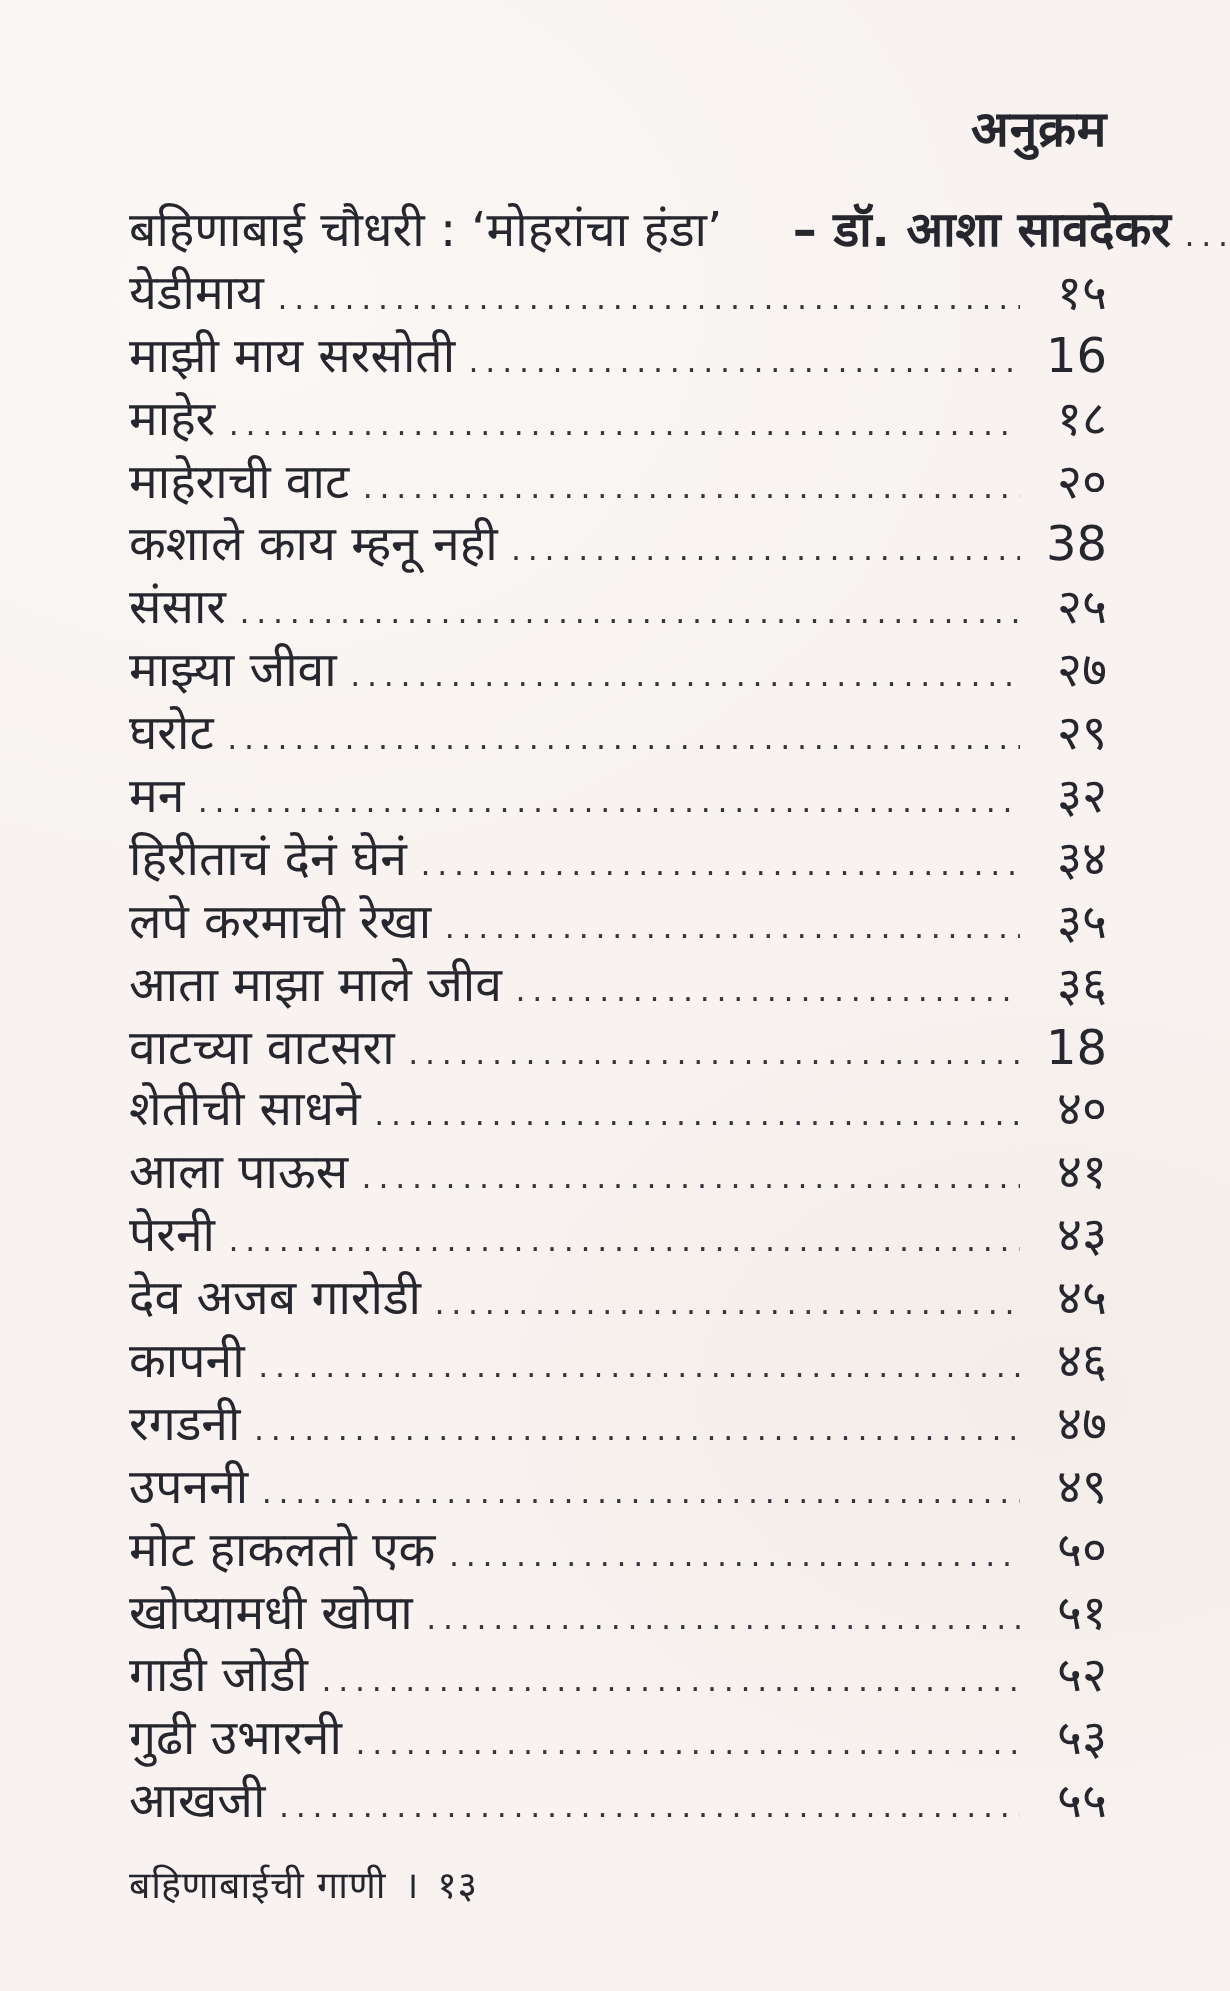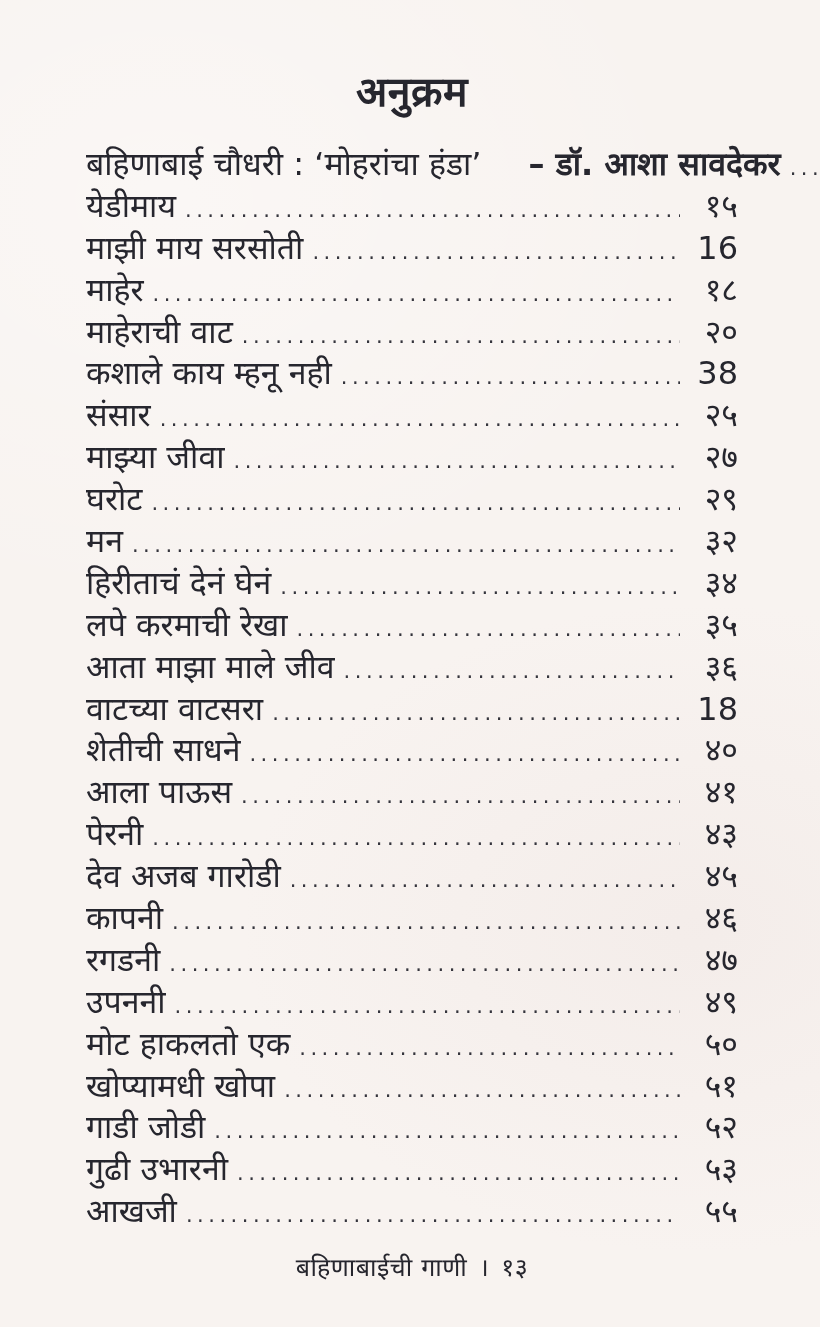--- a/index.html
+++ b/index.html
@@ -22,22 +22,22 @@
     color: var(--ink);
   }
   .page {
     width: 820px;
     height: 1327px;
     padding: 62px 82px 0 86px;
     display: flex;
     flex-direction: column;
   }
   .page-title {
-    text-align: center;
-    font-size: 41px;
+    text-align: right;
+    font-size: 33px;
     font-weight: bold;
     letter-spacing: 0.5px;
     color: var(--ink);
     margin-bottom: 26px;
   }
   .toc {
     flex: 0 0 auto;
   }
   .toc-row {
     display: flex;
@@ -76,21 +76,20 @@
   .toc-row.has-author .toc-spacer { flex: 1 1 auto; }
   .toc-spacer { flex: 0 0 0px; }
   .toc-page {
     flex: 0 0 auto;
     width: 48px;
     text-align: right;
     font-weight: 500;
   }
   .page-footer {
     margin-top: 16px;
-    text-align: center;
     font-size: 25px;
     font-weight: 500;
     letter-spacing: 0.5px;
   }
   .page-footer .divider { margin: 0 12px; }
 </style>
 </head>
 <body>
 
 <div class="page">

